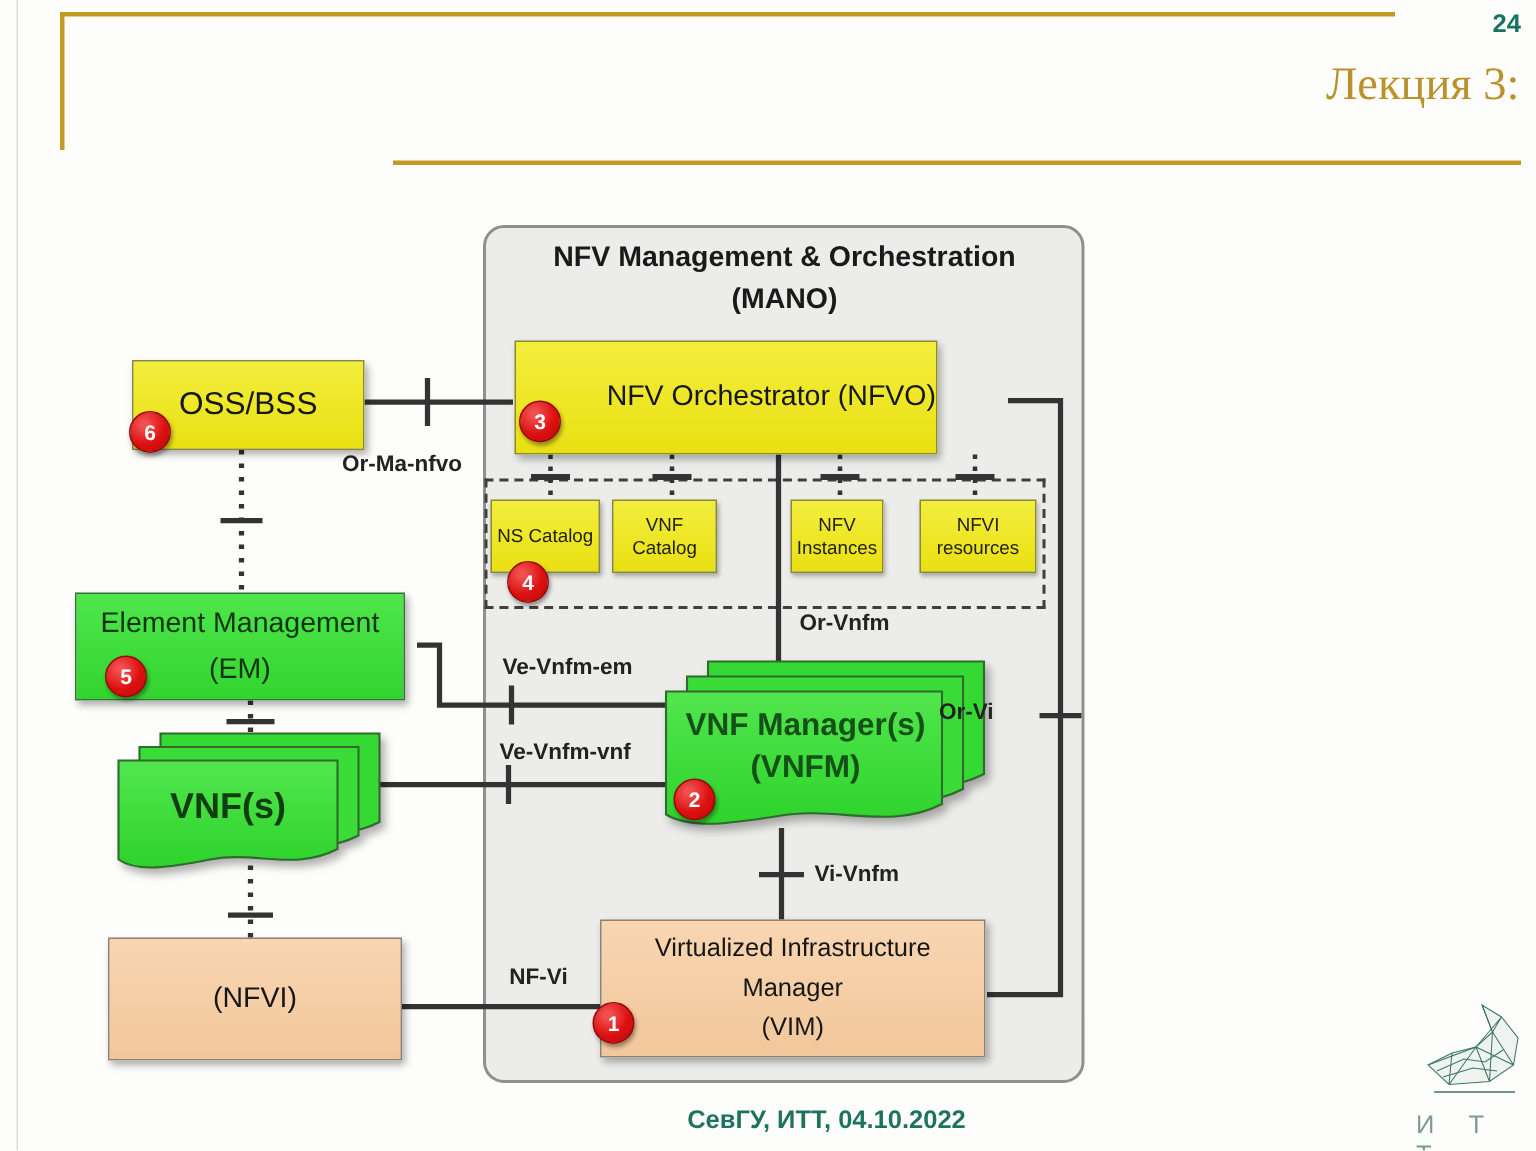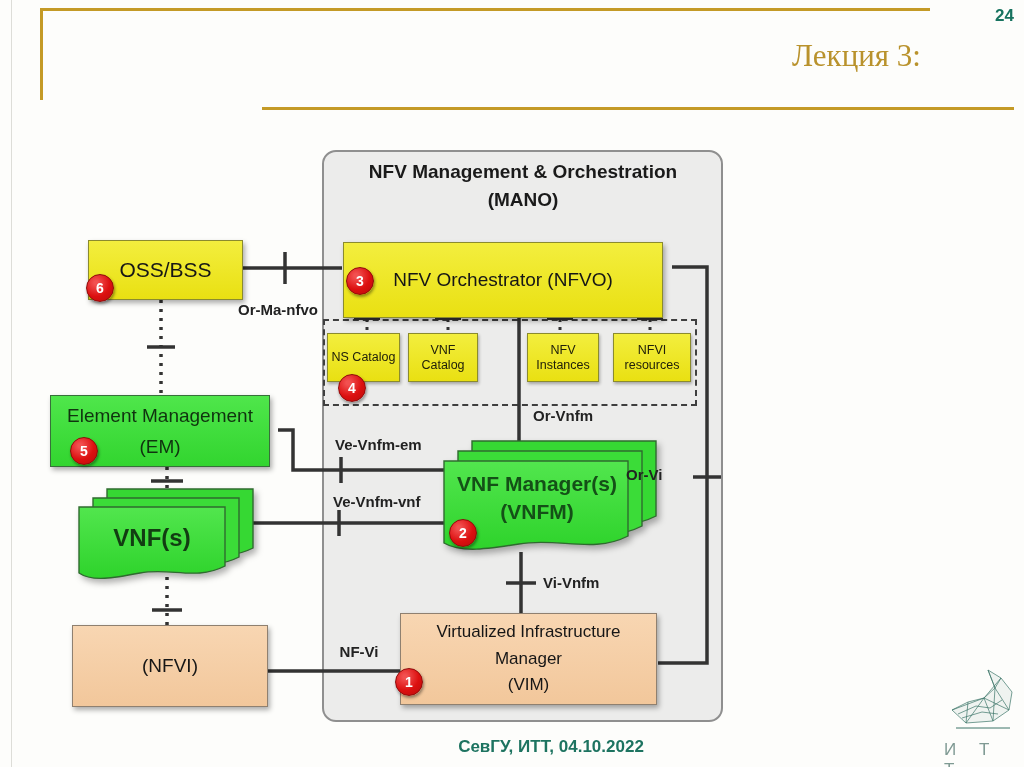--- a/index.html
+++ b/index.html
@@ -7,21 +7,21 @@
          font-family:"Liberation Sans","DejaVu Sans",sans-serif;}
   .abs{position:absolute;}
   
   .edge-line{left:11px;top:0;width:1px;height:767px;background:#ddddd8;}
   .gold-top{left:40px;top:8px;width:890px;height:3px;background:#c49a26;}
   .gold-vert{left:40px;top:8px;width:3px;height:92px;background:#c49a26;}
   .gold-mid{left:262px;top:107px;width:752px;height:3px;background:#c49a26;}
   .slide-title{left:60px;top:26px;font-family:"Liberation Serif","DejaVu Serif",serif;
                font-size:28px;font-weight:bold;color:#1d7360;}
   .page-num{left:968px;top:6px;width:46px;text-align:right;font-size:17px;font-weight:bold;color:#17735f;}
-  .header-right{left:700px;top:38px;width:313px;text-align:center;
+  .header-right{left:700px;top:38px;width:313px;text-align:right;
                 font-family:"Liberation Serif","DejaVu Serif",serif;
                 font-size:31px;color:#b9922c;}
   
   .footer{left:401px;top:737px;width:300px;text-align:center;font-size:17px;
           font-weight:bold;color:#1d7360;}
   .logo-text{left:944px;top:740px;width:80px;font-size:17px;letter-spacing:9px;color:#7f9a93;}
   
   .mano{left:322px;top:150px;width:401px;height:572px;background:#ececeb;
         border:2px solid #8f8f8f;border-radius:14px;z-index:1;box-sizing:border-box;}
   .mano-title{left:332px;top:158px;width:382px;text-align:center;z-index:5;
@@ -29,38 +29,38 @@
   .catalogs{left:323px;top:319px;width:374px;height:87px;border:2px dashed #3f3f3f;
             z-index:2;box-sizing:border-box;}
   #wires{left:0;top:0;z-index:3;}
   
   .node{z-index:4;display:flex;align-items:center;justify-content:center;text-align:center;
         box-sizing:border-box;font-weight:normal;color:#161616;
         box-shadow:2px 3px 5px rgba(0,0,0,.32);}
   .yellow{background:linear-gradient(#f3ee3e,#e9e012);border:1px solid #8b8b2e;}
   .green{background:linear-gradient(#4fe64b,#32d52f);border:1px solid #37703a;}
   .peach{background:linear-gradient(#f8d6b2,#f2c79b);border:1px solid #8f8070;}
-  .nfvo-box{left:343px;top:242px;width:320px;height:76px;font-size:19px;}
+  .nfvo-box{left:343px;top:227px;width:282px;height:76px;font-size:19px;justify-content:flex-end;}
   .oss-box{left:88px;top:240px;width:155px;height:60px;font-size:21px;}
   .cat{top:333px;height:49px;font-size:12.5px;line-height:1.2;color:#21210a;box-shadow:1px 2px 3px rgba(0,0,0,.3);}
   .cat-ns{left:327px;width:73px;white-space:nowrap;}
   .cat-vnf{left:408px;width:70px;}
-  .cat-inst{left:527px;width:72px;}
+  .cat-inst{left:527px;width:62px;}
   .cat-res{left:613px;width:78px;}
   .em-box{left:50px;top:395px;width:220px;height:72px;font-size:19px;line-height:1.65;color:#10330f;}
   .nfvi-box{left:72px;top:625px;width:196px;height:82px;font-size:19px;line-height:1.8;}
   .vim-box{left:400px;top:613px;width:257px;height:92px;font-size:17px;line-height:1.55;}
   
   .stack{z-index:4;filter:drop-shadow(3px 4px 3px rgba(0,0,0,.3));}
   .stack-label{z-index:5;text-align:center;font-weight:bold;color:#123d12;}
   .vnfs-label{left:82px;top:524px;width:140px;font-size:24px;}
   .vnfm-label{left:448px;top:470px;width:178px;font-size:21px;line-height:1.35;color:#145017;}
   
   .elabel{z-index:5;font-size:15px;font-weight:bold;color:#222;}
-  .l-ormanfvo{left:228px;top:301px;width:100px;text-align:center;}
+  .l-ormanfvo{left:228px;top:301px;width:100px;}
   .l-orvnfm{left:533px;top:407px;width:80px;}
   .l-vevnfmem{left:335px;top:436px;}
   .l-vevnfmvnf{left:333px;top:493px;}
   .l-orvi{left:626px;top:466px;width:52px;}
   .l-vivnfm{left:543px;top:574px;}
   .l-nfvi{left:328px;top:643px;width:62px;text-align:center;}
   
   .badge{z-index:6;width:28px;height:28px;border-radius:50%;
          background:radial-gradient(circle at 35% 30%,#f25050 8%,#dc1010 55%,#b80c0c 100%);
          border:1px solid #8f0a0a;color:#fff;font-size:14px;font-weight:bold;

